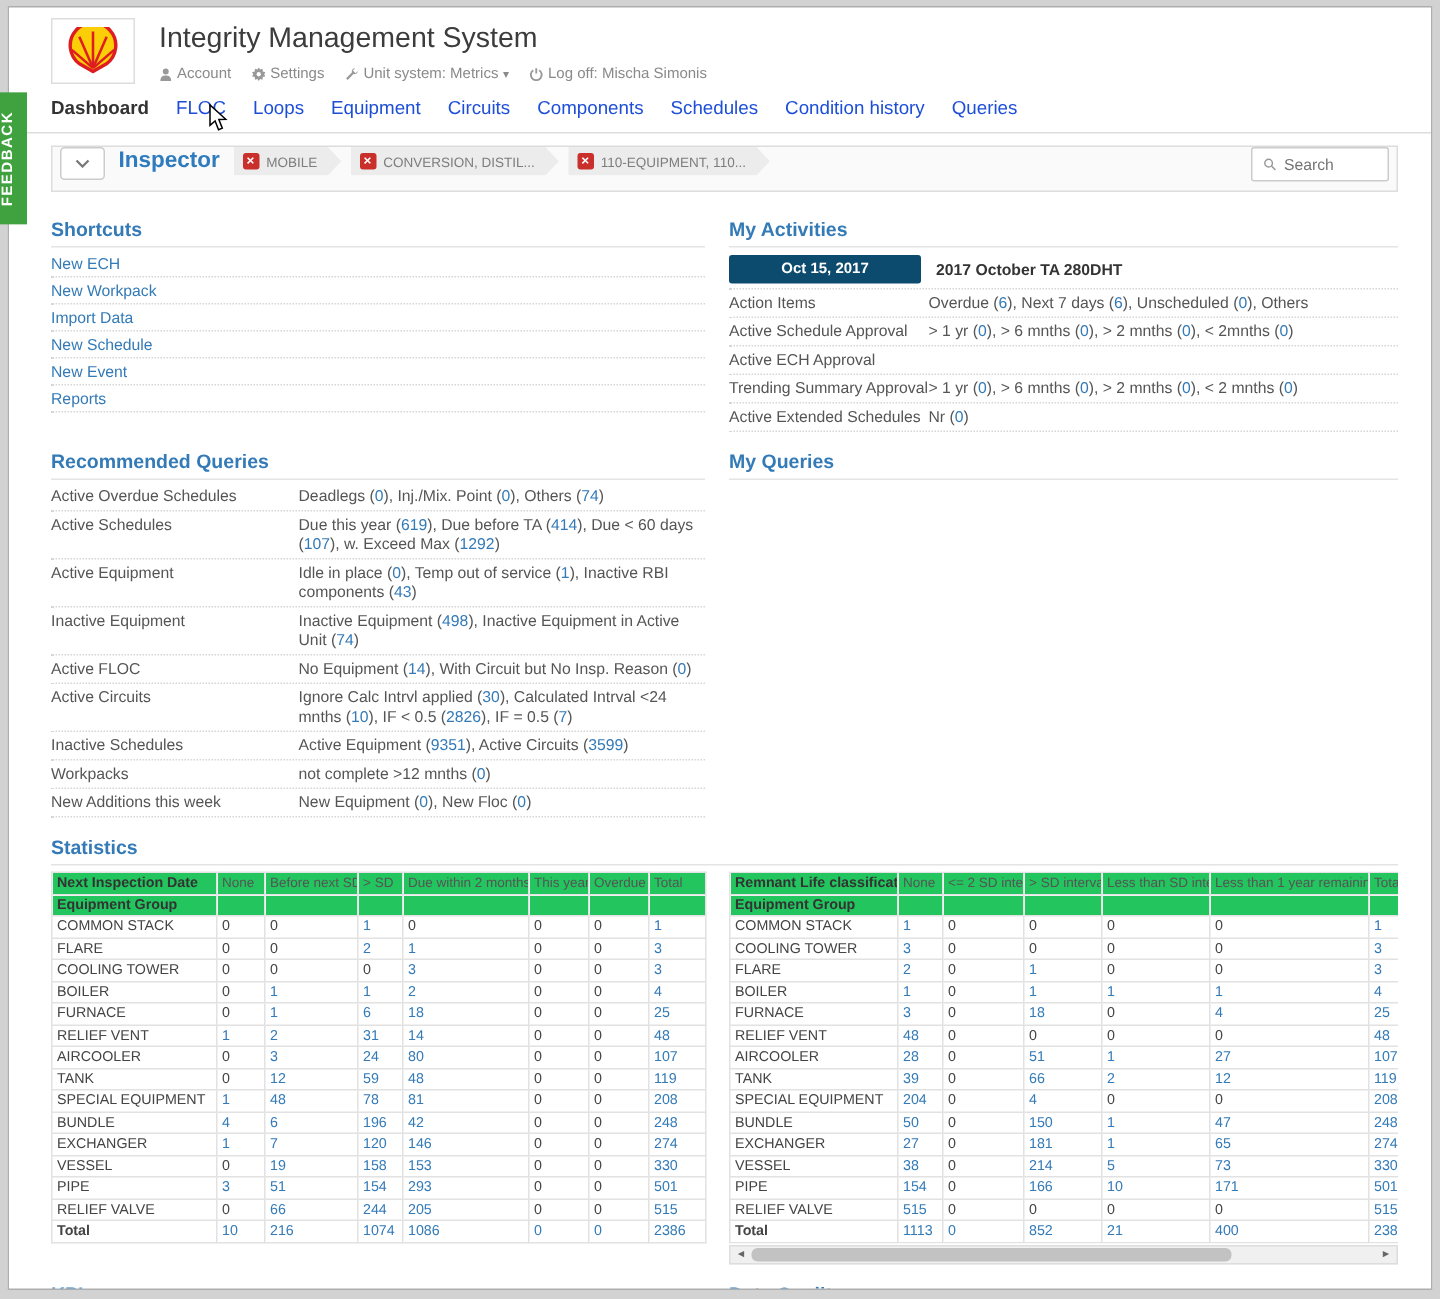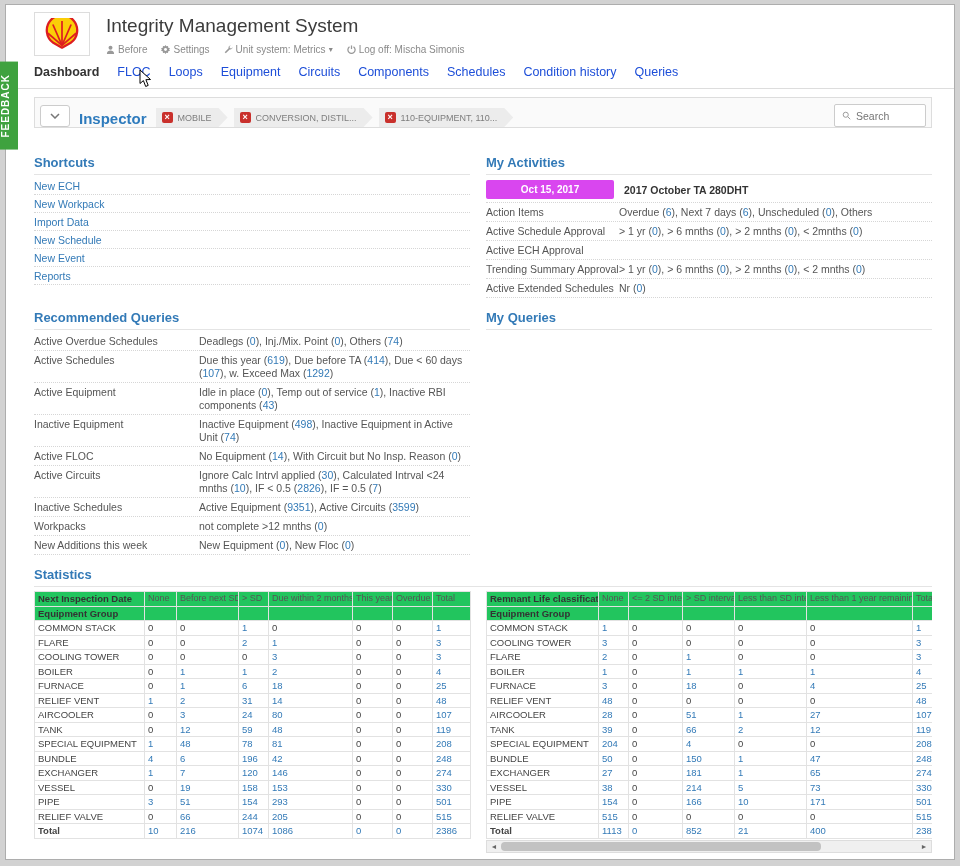--- a/index.html
+++ b/index.html
@@ -22,42 +22,42 @@
   .util-item svg { display:block; }
   .caret { font-size:8px; color:#8a8a8a; }
 
   
   .nav-tabs { display:flex; gap:18px; padding:7px 0 9px 28px; border-bottom:1px solid #ddd; font-size:12.5px; }
   .nav-item { color:#1d4ed8; text-decoration:none; cursor:pointer; }
   .nav-item.active { color:#333; font-weight:bold; }
   .cursor-glyph { position:absolute; left:133px; top:64px; z-index:50; pointer-events:none; }
 
   
-  .inspector-bar { margin:8px 22px 16px 28px; border:1px solid #ddd; background:#fafafa; height:31px; display:flex; align-items:flex-end; padding:0 5px; gap:9px; }
+  .inspector-bar { margin:8px 22px 6px 28px; border:1px solid #ddd; background:#fafafa; height:31px; display:flex; align-items:flex-start; padding:0 5px; gap:9px; }
   .collapse-btn { width:30px; height:22px; background:#fff; border:1px solid #ccc; border-radius:3px; display:flex; align-items:center; justify-content:center; cursor:pointer; }
   .inspector-title { color:#2e7bbd; font-weight:bold; font-size:15px; }
   .breadcrumbs { display:flex; gap:6px; align-items:center; }
   .tag { background:#ececec; padding:4px 16px 4px 6px; font-size:9px; color:#7d7d7d; display:flex; gap:5px; align-items:center;
     clip-path:polygon(0 0, calc(100% - 9px) 0, 100% 50%, calc(100% - 9px) 100%, 0 100%); cursor:pointer; white-space:nowrap; }
   .tag .x { width:11px; height:11px; background:#c9302c; color:#fff; font-size:9px; line-height:11px; text-align:center; border-radius:2px; font-weight:bold; }
   .search-box { margin-left:auto; display:flex; align-items:center; gap:5px; border:1px solid #ccc; background:#fff; height:23px; padding:0 7px; width:92px; border-radius:2px; }
   .search-box input { border:0; outline:0; font-size:10.5px; width:100%; color:#555; background:transparent; }
 
   
   .content { padding:11px 22px 0 28px; }
   .grid2 { display:flex; gap:16px;justify-content:center; }
   .col-l { flex:0 0 436px; min-width:0; }
   .col-r { flex:1; min-width:0; }
   .sect { margin-bottom:12px; }
   .sec-title { color:#337ab7; font-size:13px; font-weight:bold; padding-bottom:4px; border-bottom:1px solid #e4e4e4; margin-bottom:2px; }
 
   .shortcut { display:block; font-size:10.5px; color:#337ab7; text-decoration:none; padding:2.5px 0; border-bottom:1px dotted #d6d6d6; cursor:pointer; }
 
   .hl-row { display:flex; align-items:center; gap:10px; padding:3px 0; border-bottom:1px dotted #d6d6d6; }
-  .badge-green { background:#d946ef; color:#fff; font-size:10px; font-weight:bold; width:128px; text-align:center; padding:4px 0; border-radius:2px; cursor:pointer; }
+  .badge-green { background:#0c4a6e; color:#fff; font-size:10px; font-weight:bold; width:128px; text-align:center; padding:4px 0; border-radius:2px; cursor:pointer; }
   .hl-label { font-size:10.5px; font-weight:bold; color:#333; }
 
   .data-row { display:flex; font-size:10.5px; padding:2.5px 0; border-bottom:1px dotted #d6d6d6; line-height:13px; }
   .data-row .row-label { flex:0 0 133px; color:#555; }
   .q .row-label { flex:0 0 165px; }
   .data-row .row-value { flex:1; color:#555; }
   .numlink { color:#337ab7; cursor:pointer; }
 
   
   .stats-table { border-collapse:collapse; table-layout:fixed; font-size:9.5px; }
@@ -96,21 +96,21 @@
       </svg>
     </div>
     <div class="hdr-right">
       <h1 class="app-title">Integrity Management System</h1>
       <div class="utility">
         <span class="util-item">
           <svg width="9" height="9" viewBox="0 0 10 10">
               <circle cx="5" cy="3" r="2.2" fill="#999"></circle>
               <path d="M1 10 C1 6.8 3 6 5 6 C7 6 9 6.8 9 10 Z" fill="#999"></path>
             </svg>
-          <span>Before</span>
+          <span>Account</span>
         </span>
         <span class="util-item">
           <svg width="9" height="9" viewBox="0 0 10 10">
               <path d="M5 0 L6 1.5 L7.8 1 L8 3 L10 3.5 L9 5 L10 6.5 L8 7 L7.8 9 L6 8.5 L5 10 L4 8.5 L2.2 9 L2 7 L0 6.5 L1 5 L0 3.5 L2 3 L2.2 1 L4 1.5 Z" fill="#999"></path>
               <circle cx="5" cy="5" r="1.6" fill="#fff"></circle>
             </svg>
           <span>Settings</span>
         </span>
         <span class="util-item">
           <svg width="9" height="9" viewBox="0 0 10 10">

